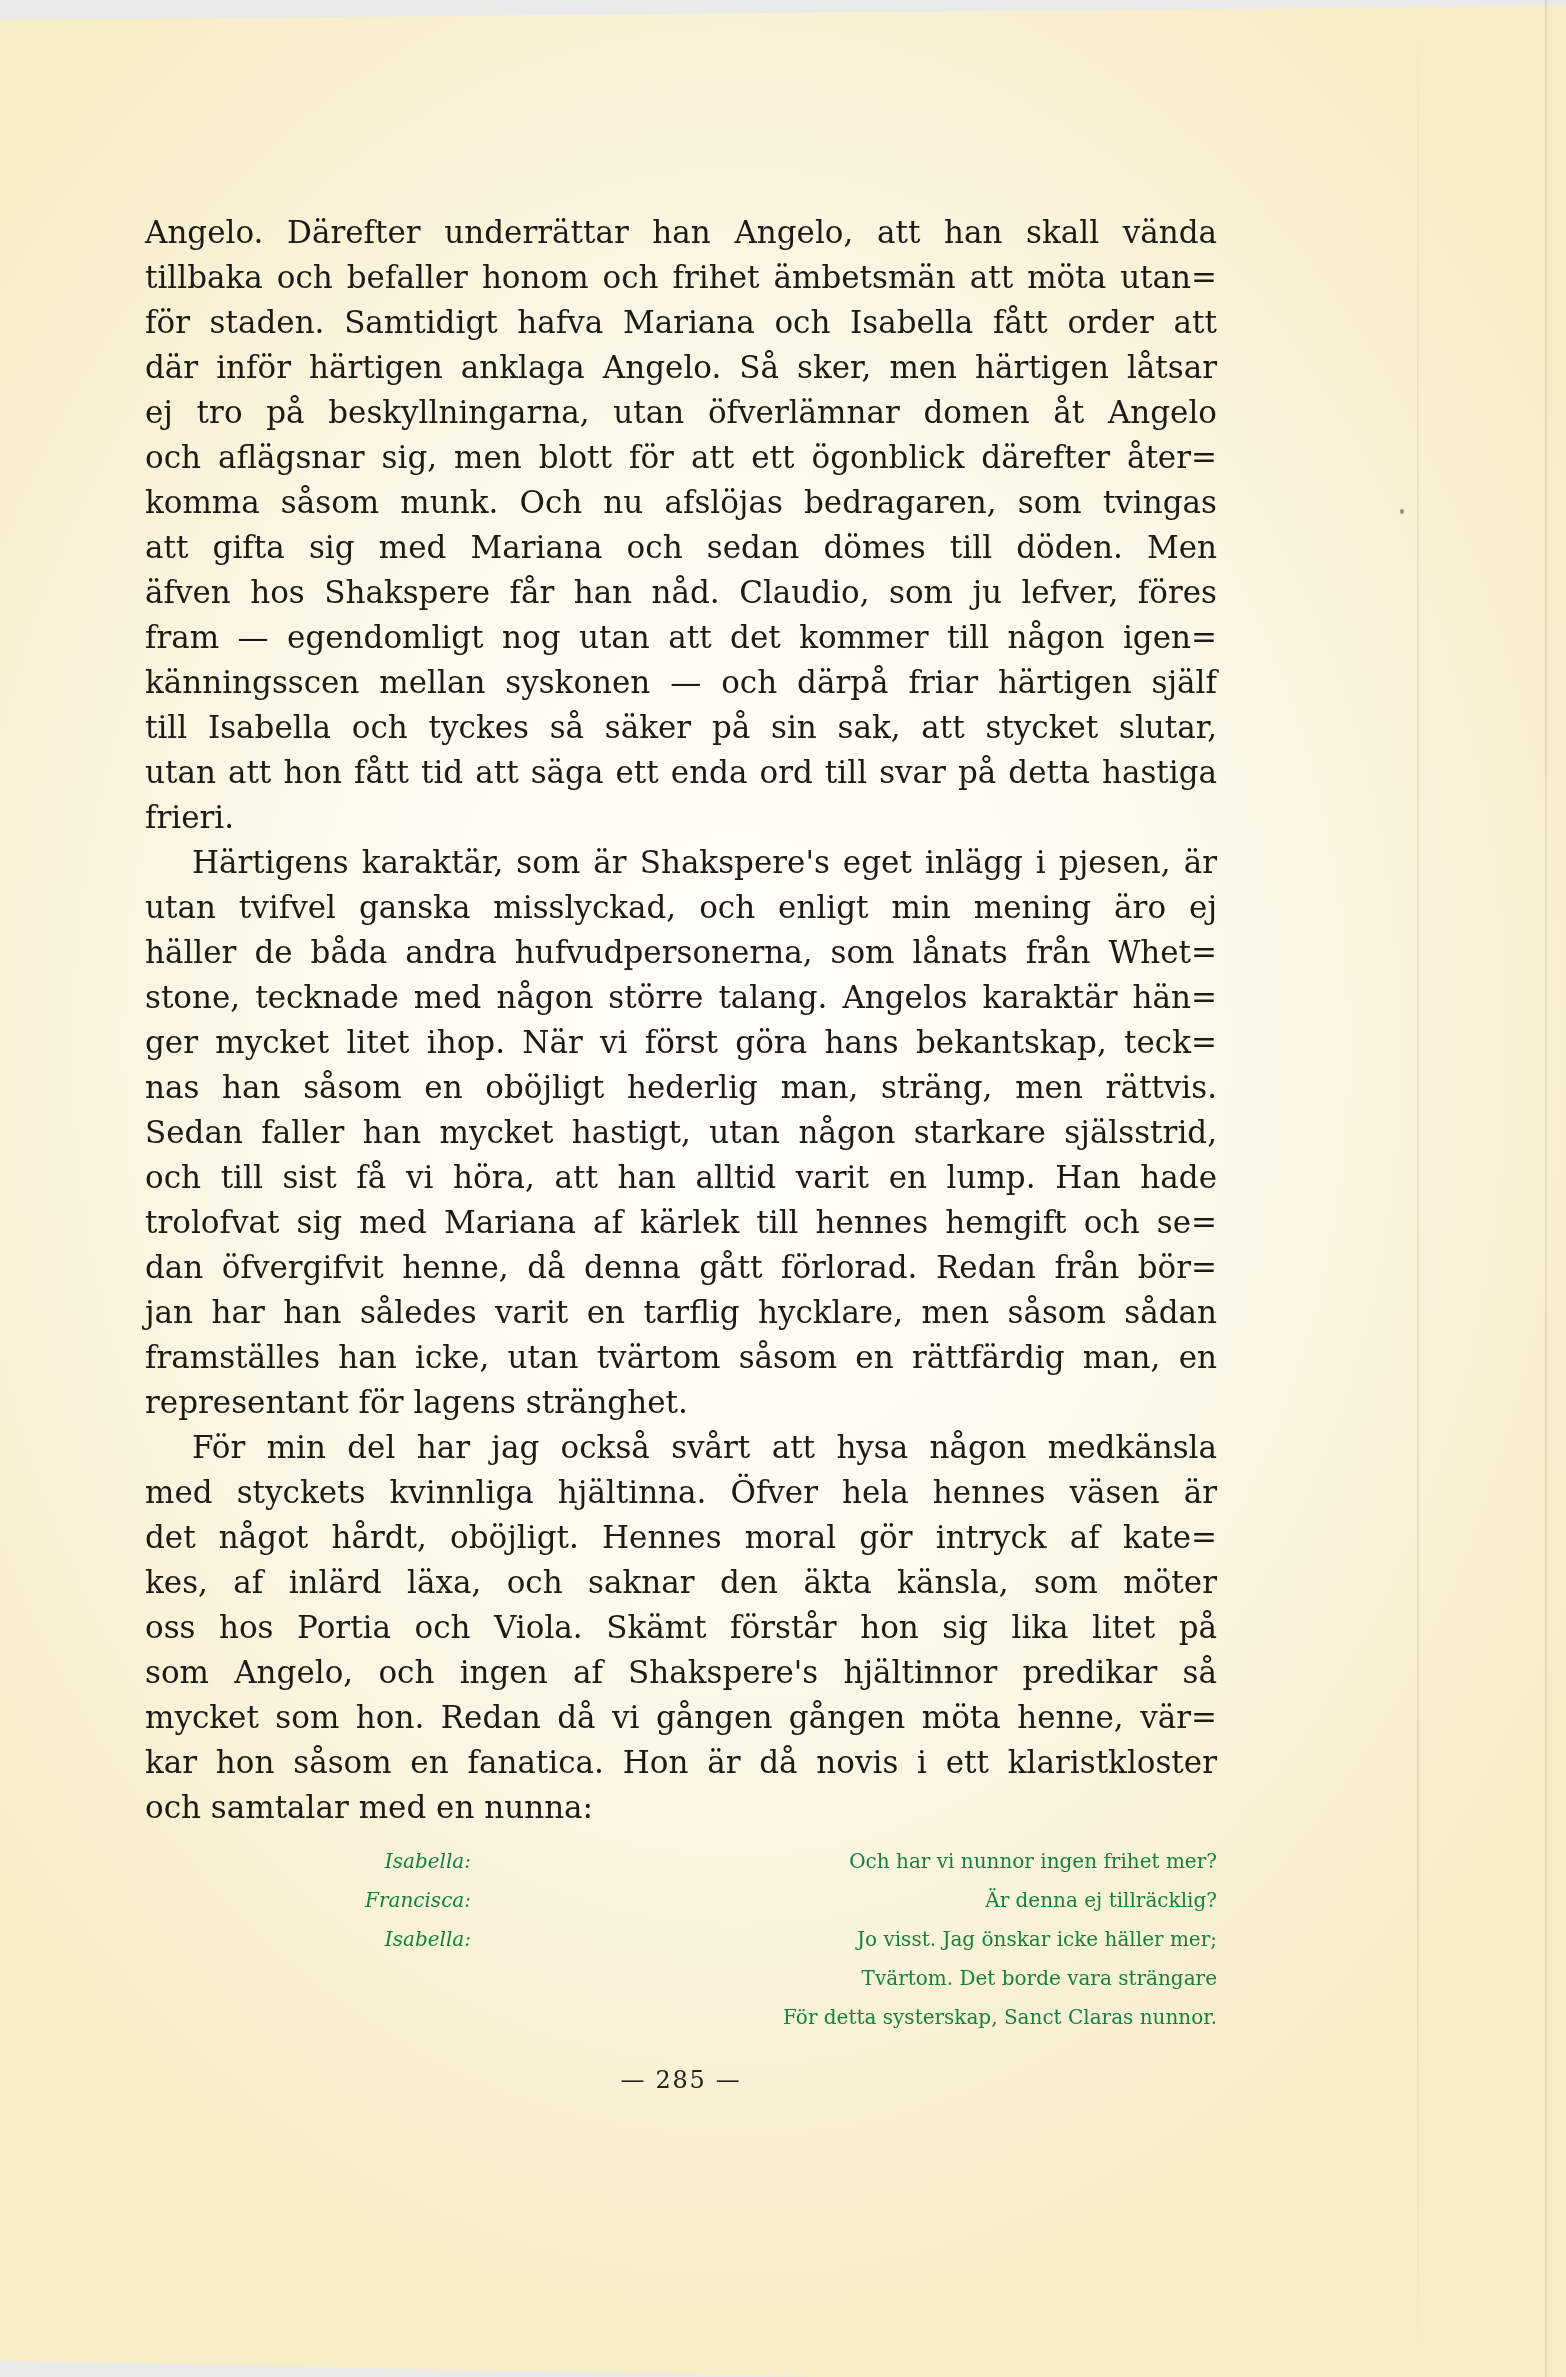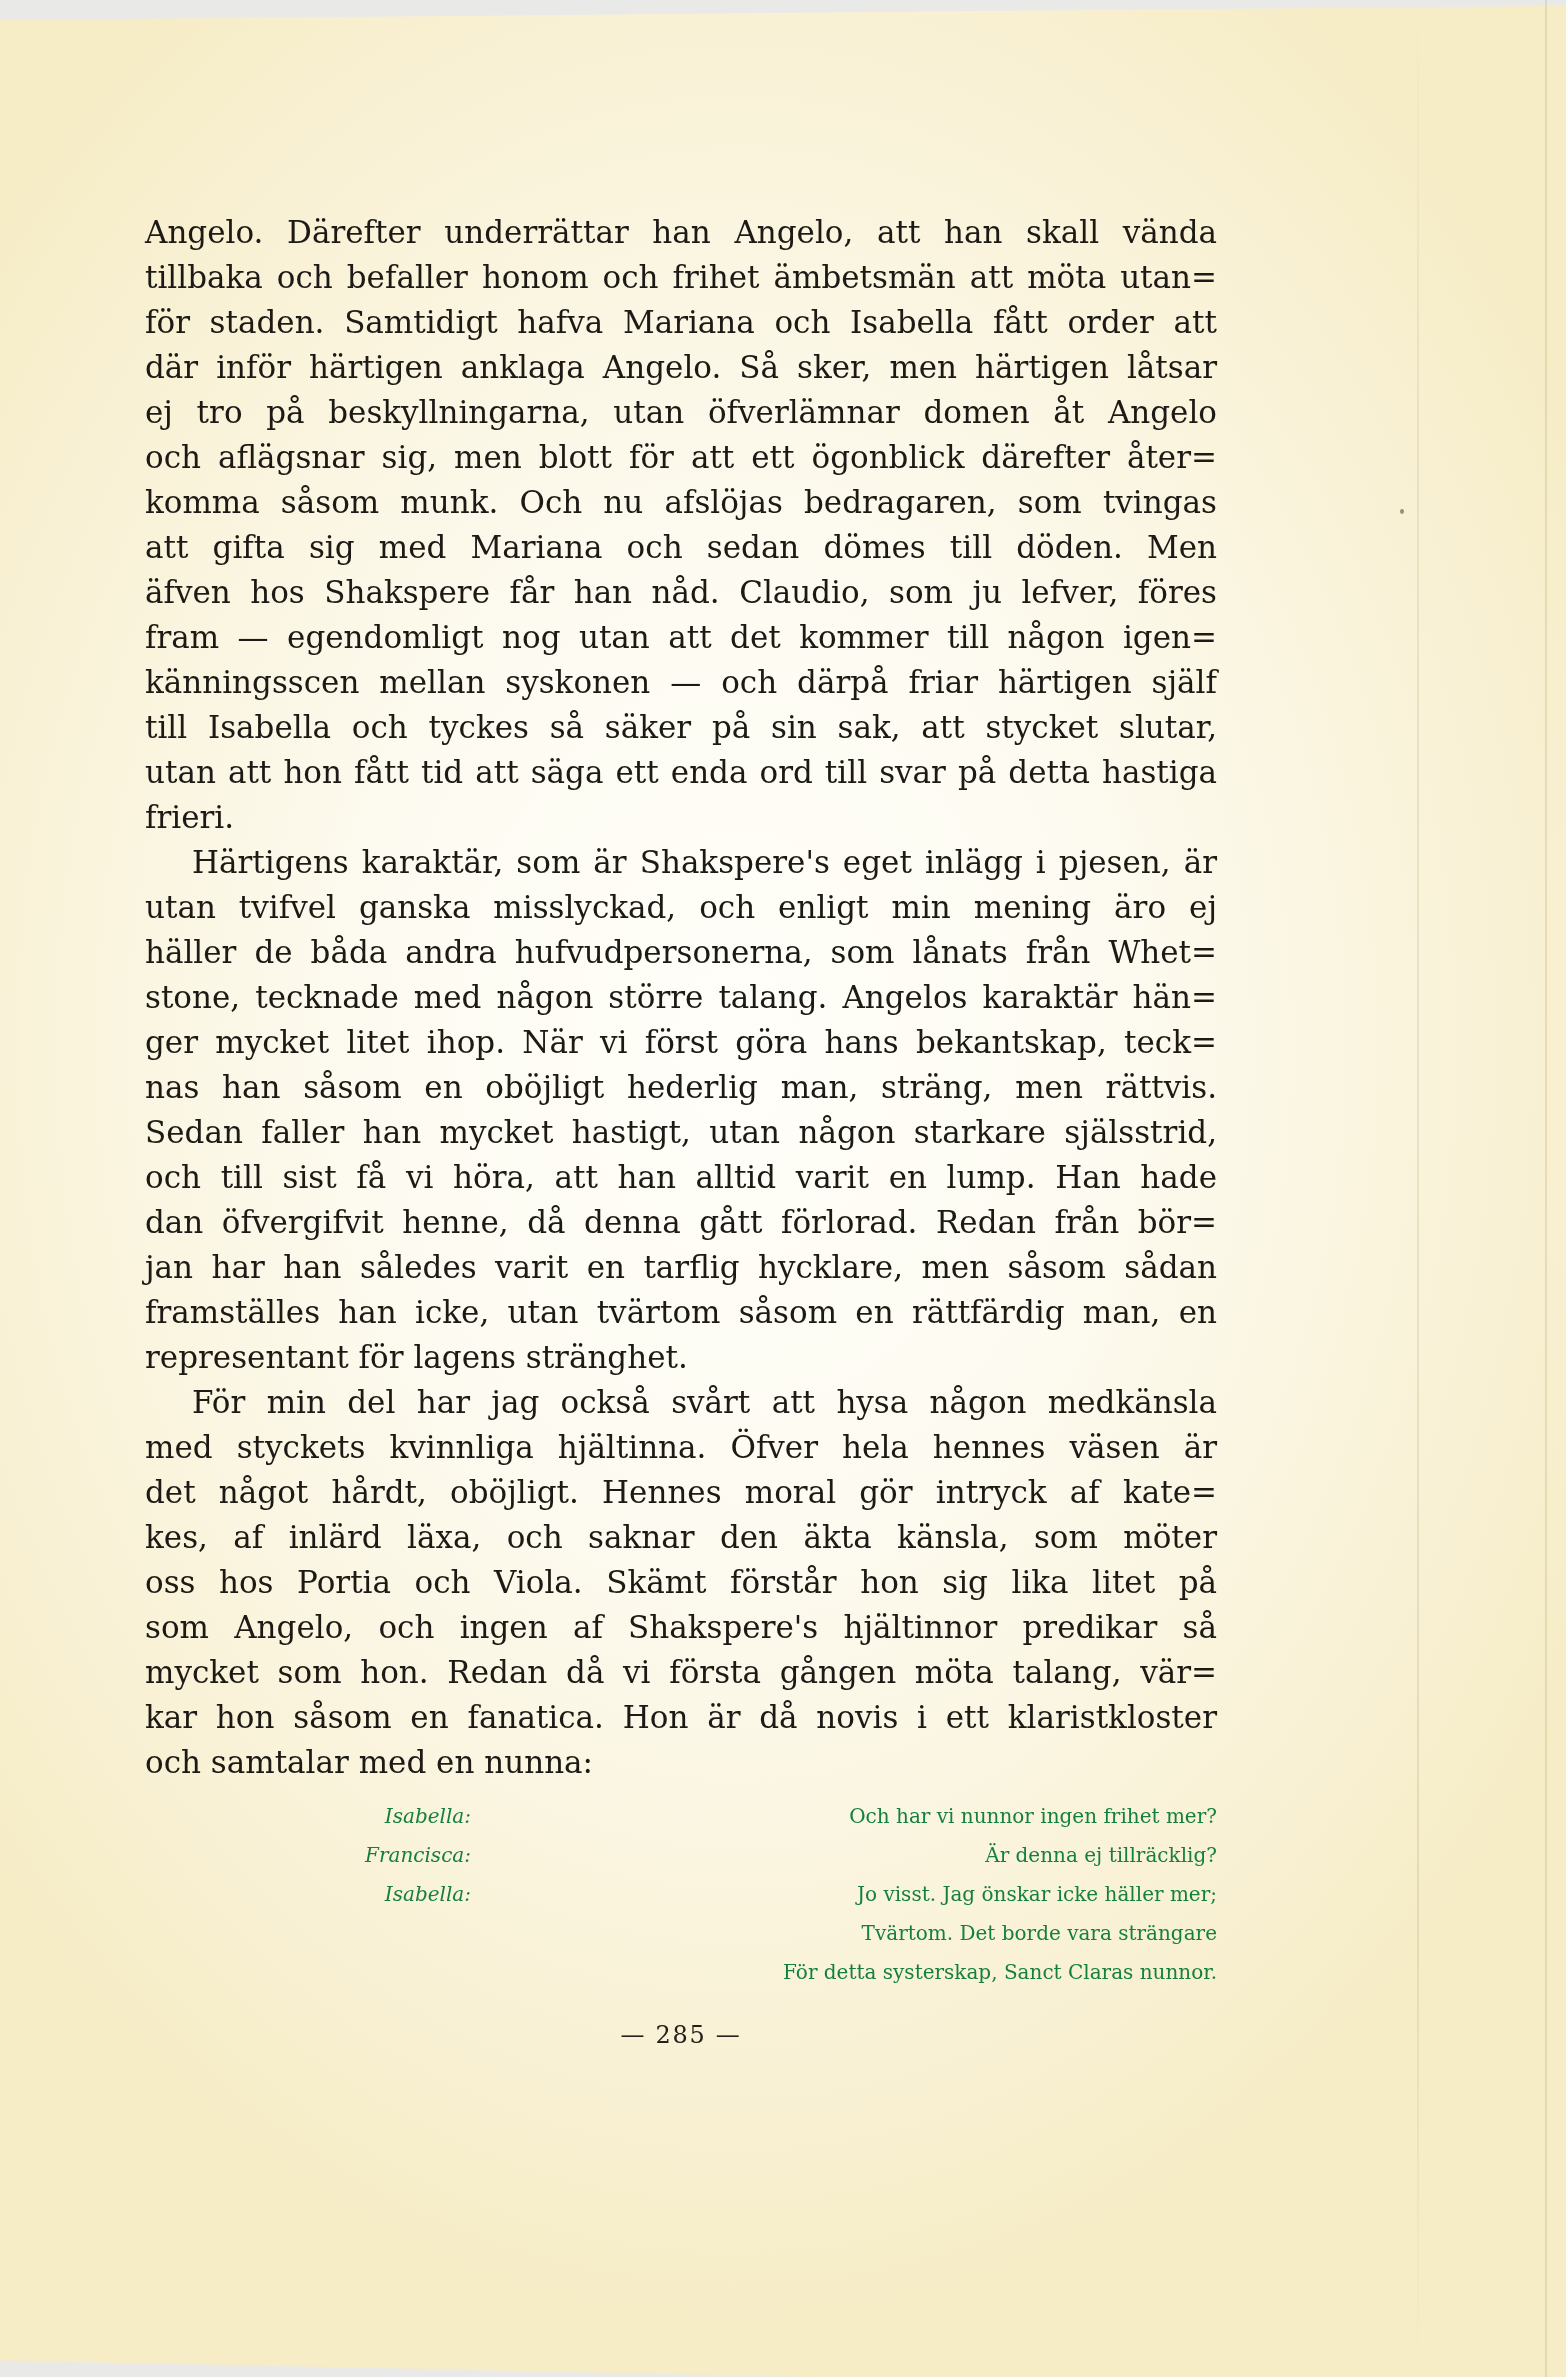--- a/index.html
+++ b/index.html
@@ -78,31 +78,32 @@
       <div class="line">utan att hon fått tid att säga ett enda ord till svar på detta hastiga</div>
       <div class="line last">frieri.</div>
       <div class="line indent">Härtigens karaktär, som är Shakspere's eget inlägg i pjesen, är</div>
       <div class="line">utan tvifvel ganska misslyckad, och enligt min mening äro ej</div>
       <div class="line">häller de båda andra hufvudpersonerna, som lånats från Whet=</div>
       <div class="line">stone, tecknade med någon större talang. Angelos karaktär hän=</div>
       <div class="line">ger mycket litet ihop. När vi först göra hans bekantskap, teck=</div>
       <div class="line">nas han såsom en oböjligt hederlig man, sträng, men rättvis.</div>
       <div class="line">Sedan faller han mycket hastigt, utan någon starkare själsstrid,</div>
       <div class="line">och till sist få vi höra, att han alltid varit en lump. Han hade</div>
+      <div class="line">trolofvat sig med Mariana af kärlek till hennes hemgift och se=</div>
       <div class="line">dan öfvergifvit henne, då denna gått förlorad. Redan från bör=</div>
       <div class="line">jan har han således varit en tarflig hycklare, men såsom sådan</div>
       <div class="line">framställes han icke, utan tvärtom såsom en rättfärdig man, en</div>
       <div class="line last">representant för lagens stränghet.</div>
       <div class="line indent">För min del har jag också svårt att hysa någon medkänsla</div>
       <div class="line">med styckets kvinnliga hjältinna. Öfver hela hennes väsen är</div>
       <div class="line">det något hårdt, oböjligt. Hennes moral gör intryck af kate=</div>
       <div class="line">kes, af inlärd läxa, och saknar den äkta känsla, som möter</div>
       <div class="line">oss hos Portia och Viola. Skämt förstår hon sig lika litet på</div>
       <div class="line">som Angelo, och ingen af Shakspere's hjältinnor predikar så</div>
-      <div class="line">mycket som hon. Redan då vi första gången möta talang, vär=</div>
+      <div class="line">mycket som hon. Redan då vi gången gången möta henne, vär=</div>
       <div class="line">kar hon såsom en fanatica. Hon är då novis i ett klaristkloster</div>
       <div class="line last">och samtalar med en nunna:</div>
     </div>
   <div id="dialogue" class="dialogue">
       <div class="dlg-row">
         <span class="dlg-speaker">Isabella:</span>
         <span class="dlg-text">Och har vi nunnor ingen frihet mer?</span>
       </div>
       <div class="dlg-row">
         <span class="dlg-speaker">Francisca:</span>

